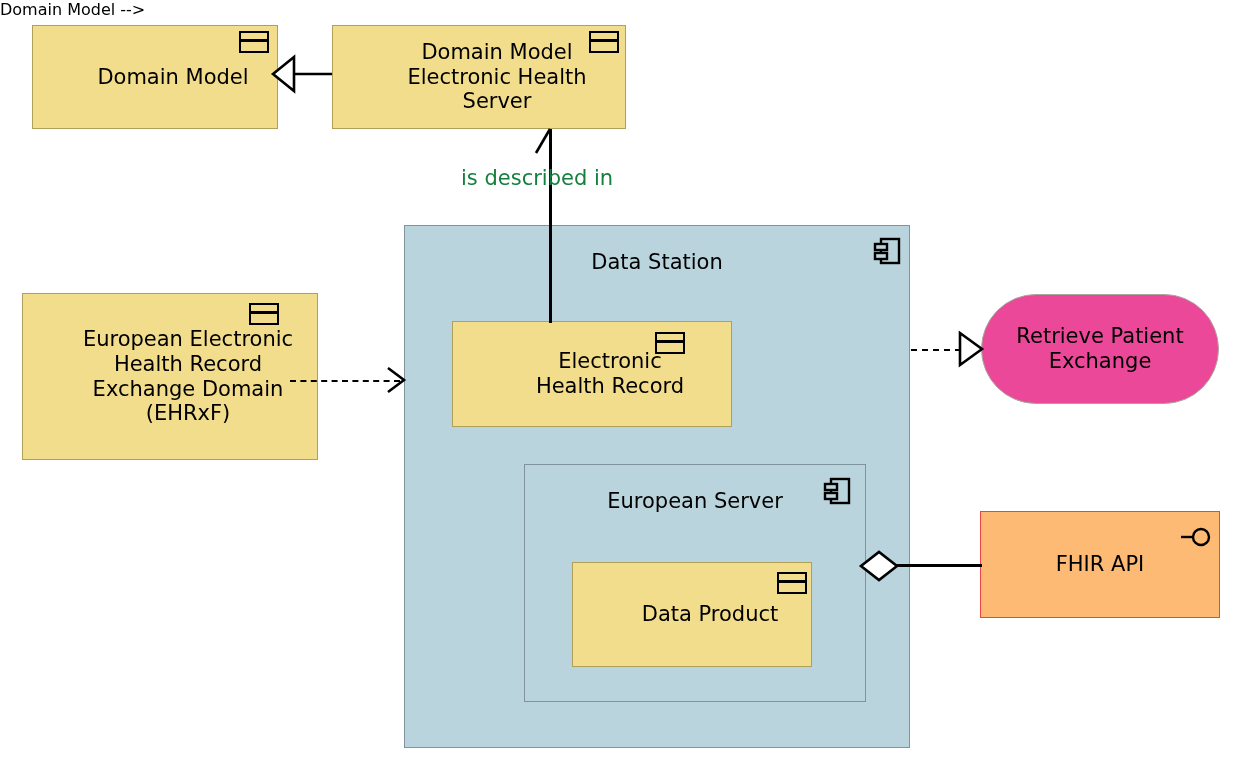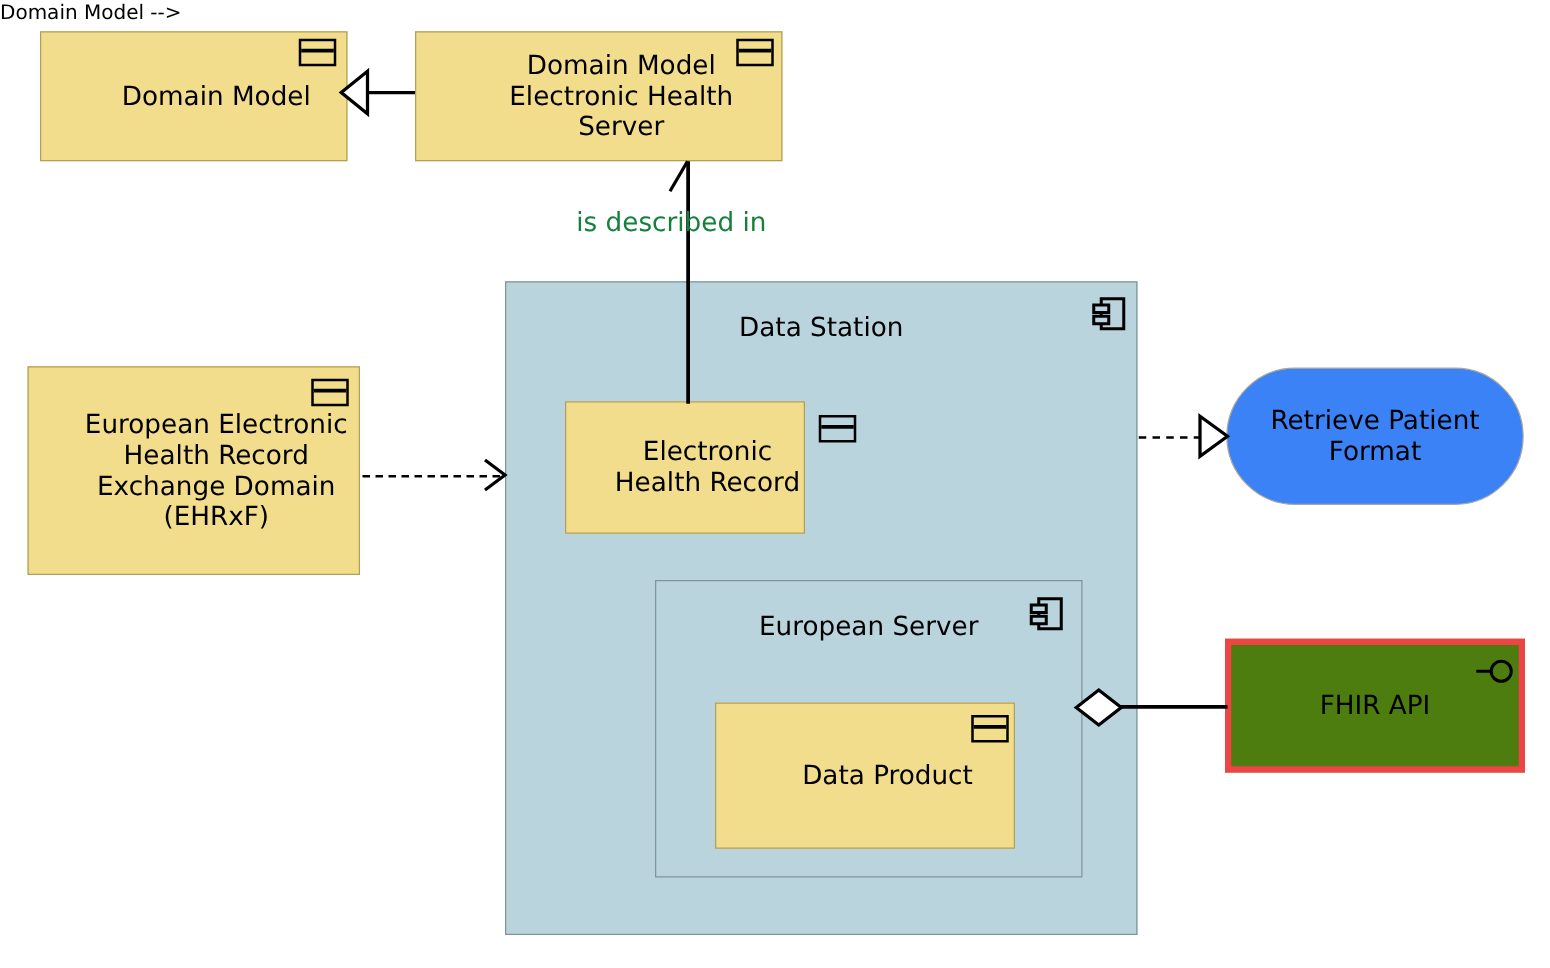--- a/index.html
+++ b/index.html
@@ -42,27 +42,27 @@
     border: 1px solid #7f949c;
     align-items: flex-start;
     justify-content: center;
     font-size: 21px;
   }
   .container-box > .container-title {
     margin-top: 24px;
   }
 
   .iface-box {
-    background: #4d7c0f;
-    border: 5px solid #ef4444;
+    background: #fdba74;
+    border: 1px solid #ef4444;
     font-size: 21px;
   }
 
   .usecase-box {
-    background: #3b82f6;
+    background: #ec4899;
     border: 1px solid #a9a79a;
     border-radius: 60px;
     font-size: 21px;
   }
 
   .label-text {
     position: absolute;
     font-size: 21px;
     color: #15803d;
     white-space: nowrap;
@@ -157,58 +157,58 @@
   </div>
   <span class="icon class-icon" style="left:589px; top:31px;"></span>
 
    Domain Model --&gt;
   <svg class="edge" style="left:270px; top:52px; width:70px; height:44px;">
     <line x1="62" y1="22" x2="24" y2="22" stroke="#000" stroke-width="2.6"></line>
     <polygon points="24,5 3,22 24,39" fill="#ffffff" stroke="#000" stroke-width="2.6"></polygon>
   </svg>
 
   
-  <div class="node class-box" style="left:22px; top:293px; width:266px; height:167px; flex-direction:column;">
+  <div class="node class-box" style="left:22px; top:293px; width:296px; height:167px; flex-direction:column;">
     <span>European Electronic</span>
     <span>Health Record</span>
     <span>Exchange Domain</span>
     <span>(EHRxF)</span>
   </div>
   <span class="icon class-icon" style="left:249px; top:303px;"></span>
 
   
   <span class="dashed-h" style="left:290px; top:380px; width:110px;"></span>
   <svg class="edge" style="left:386px; top:366px; width:24px; height:30px;">
     <polyline points="2,2 18,14 2,26" fill="none" stroke="#000" stroke-width="2.6"></polyline>
   </svg>
 
   
-  <div class="node class-box" style="left:452px; top:321px; width:192px; height:106px; flex-direction:column;">
+  <div class="node class-box" style="left:452px; top:321px; width:280px; height:106px; flex-direction:column;">
     <span>Electronic</span>
     <span>Health Record</span>
   </div>
   <span class="icon class-icon" style="left:655px; top:332px;"></span>
 
   
   <span class="solid-line" style="left:549px; top:129px; width:2.6px; height:194px;"></span>
   <svg class="edge" style="left:530px; top:127px; width:30px; height:32px;">
     <line x1="20" y1="2" x2="6" y2="26" stroke="#000" stroke-width="2.6"></line>
   </svg>
   <span class="label-text" style="left:461px; top:166px;">is described in</span>
 
   
-  <div class="node class-box" style="left:572px; top:562px; width:240px; height:117px;">
+  <div class="node class-box" style="left:572px; top:562px; width:240px; height:105px;">
     <span>Data Product</span>
   </div>
   <span class="icon class-icon" style="left:777px; top:572px;"></span>
 
   
   <div class="node usecase-box" style="left:981px; top:294px; width:238px; height:110px; flex-direction:column;">
     <span>Retrieve Patient</span>
-    <span>Format</span>
+    <span>Exchange</span>
   </div>
 
   
   <span class="dashed-h" style="left:911px; top:349px; width:50px;"></span>
   <svg class="edge" style="left:957px; top:331px; width:30px; height:38px;">
     <polygon points="3,2 25,18 3,34" fill="#ffffff" stroke="#000" stroke-width="2.6"></polygon>
   </svg>
 
   
   <div class="node iface-box" style="left:980px; top:511px; width:240px; height:107px;">

